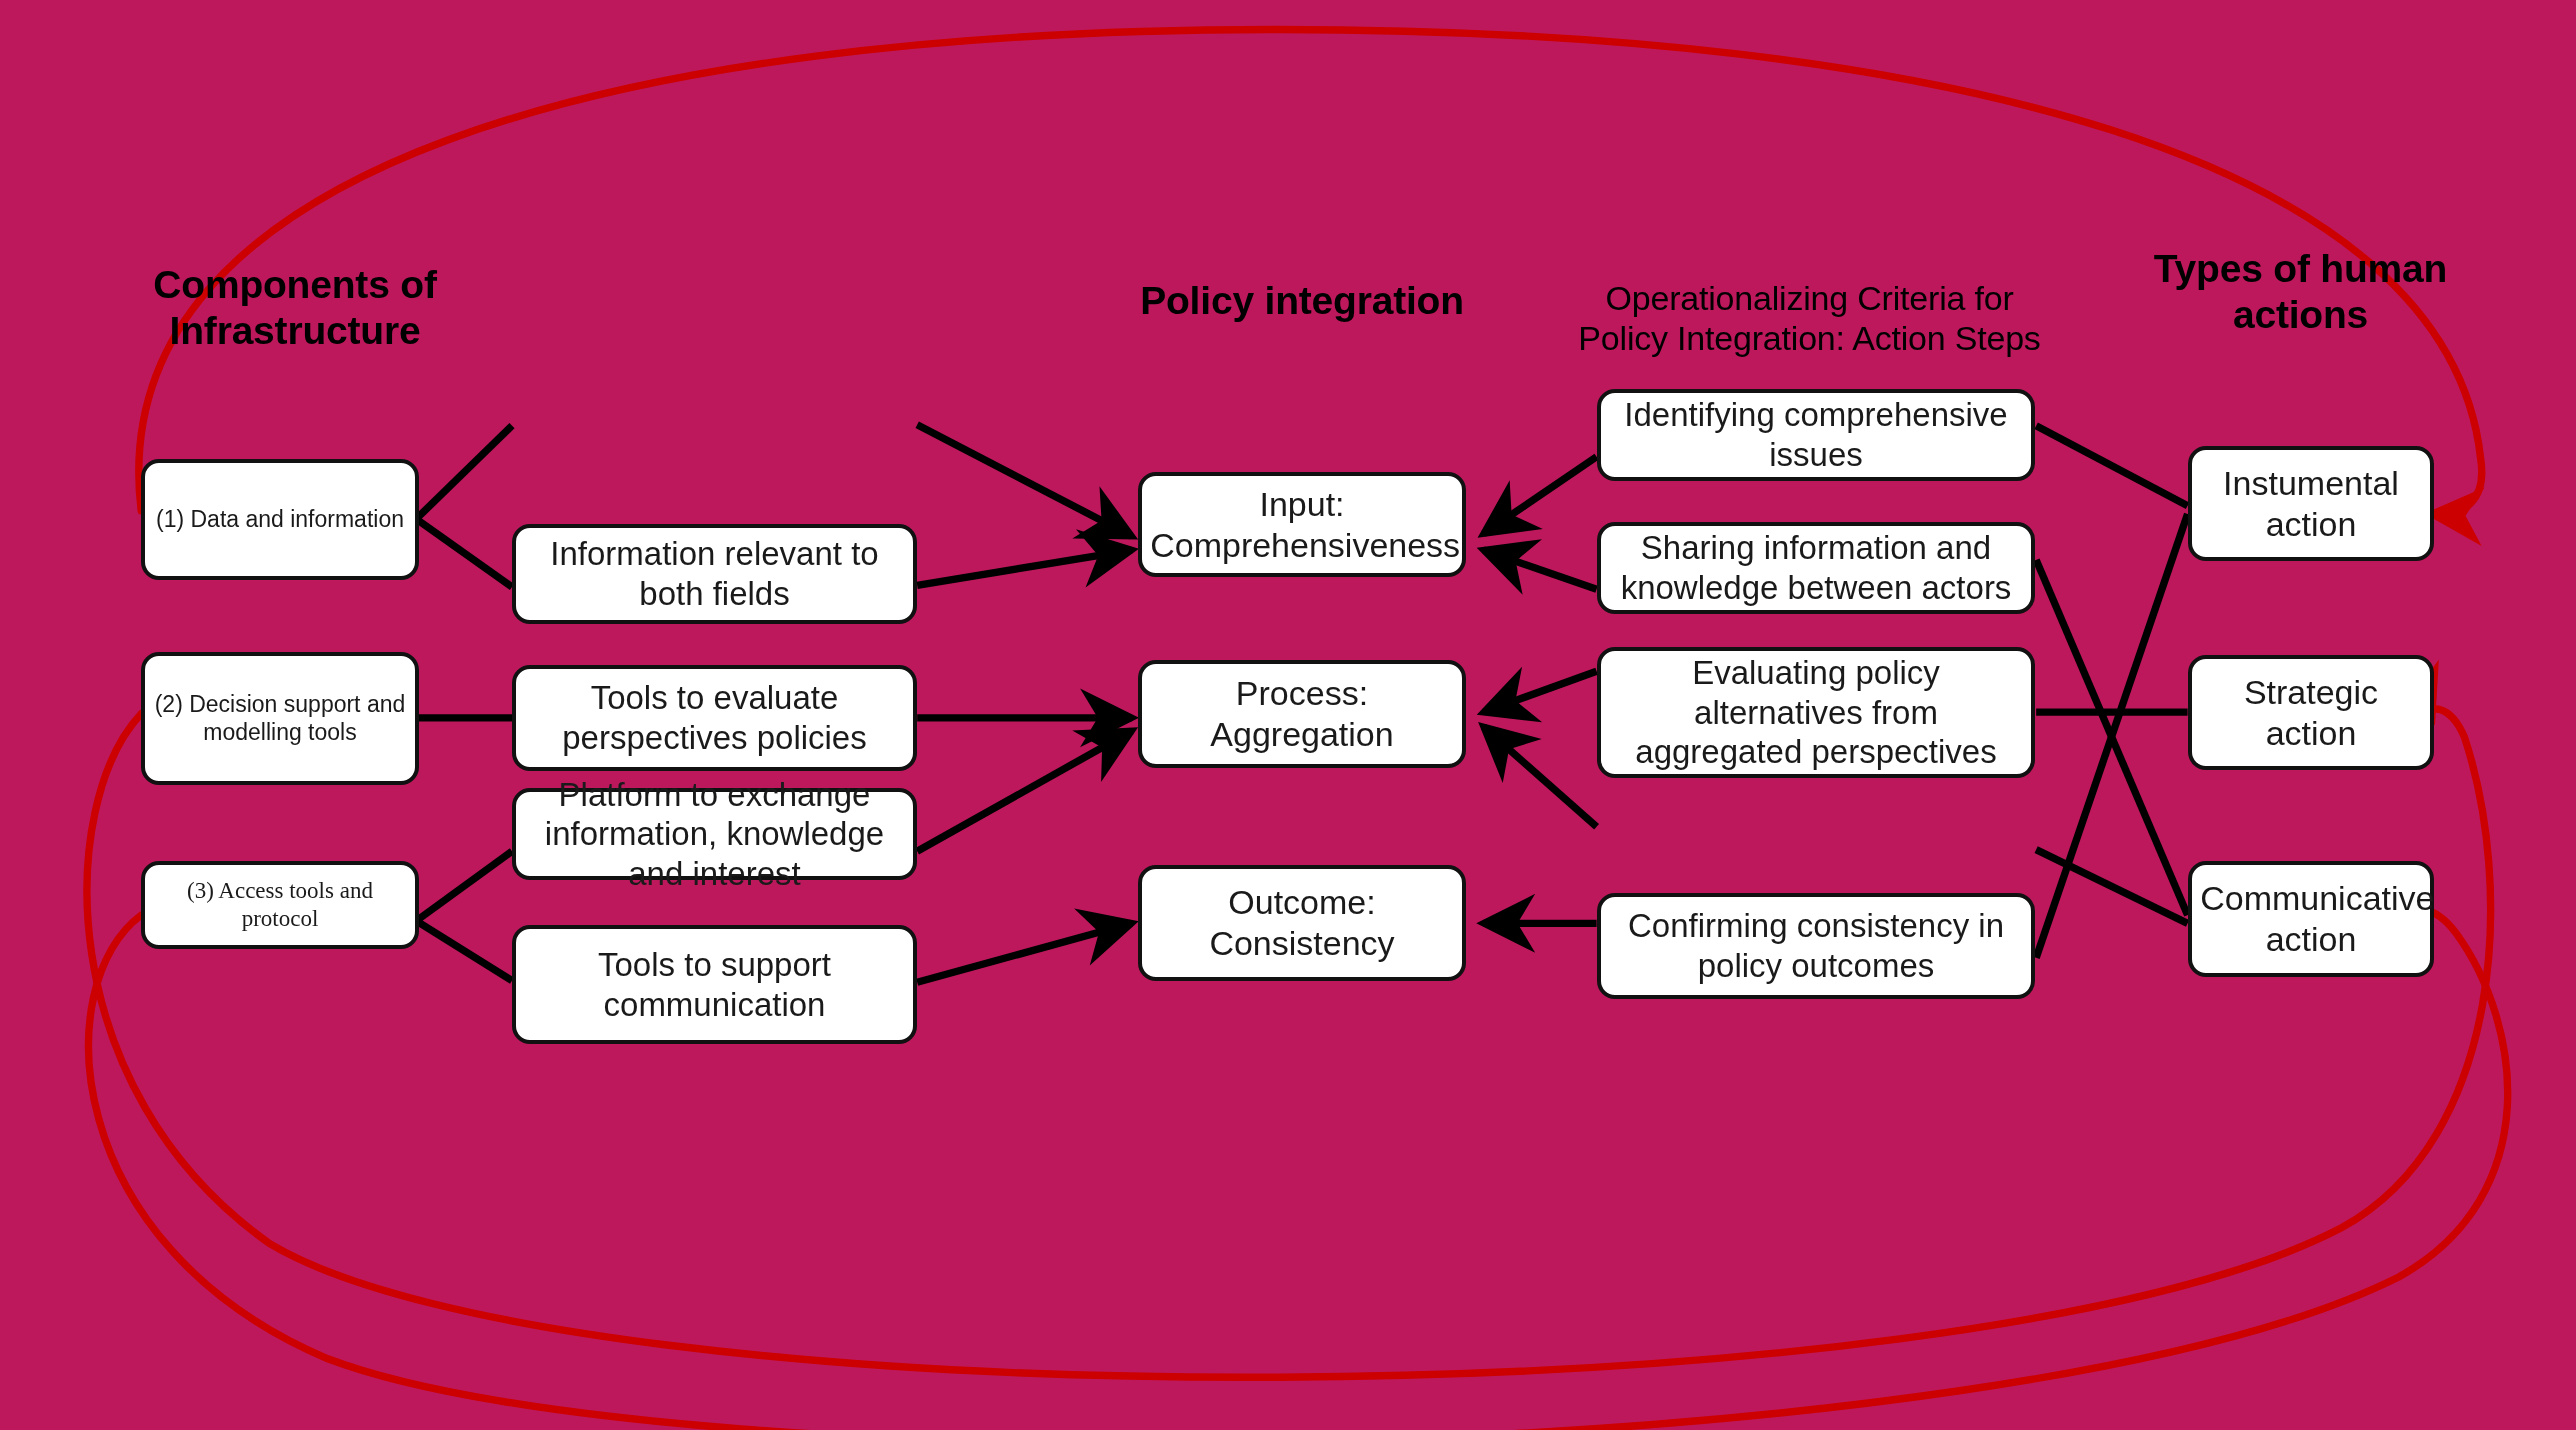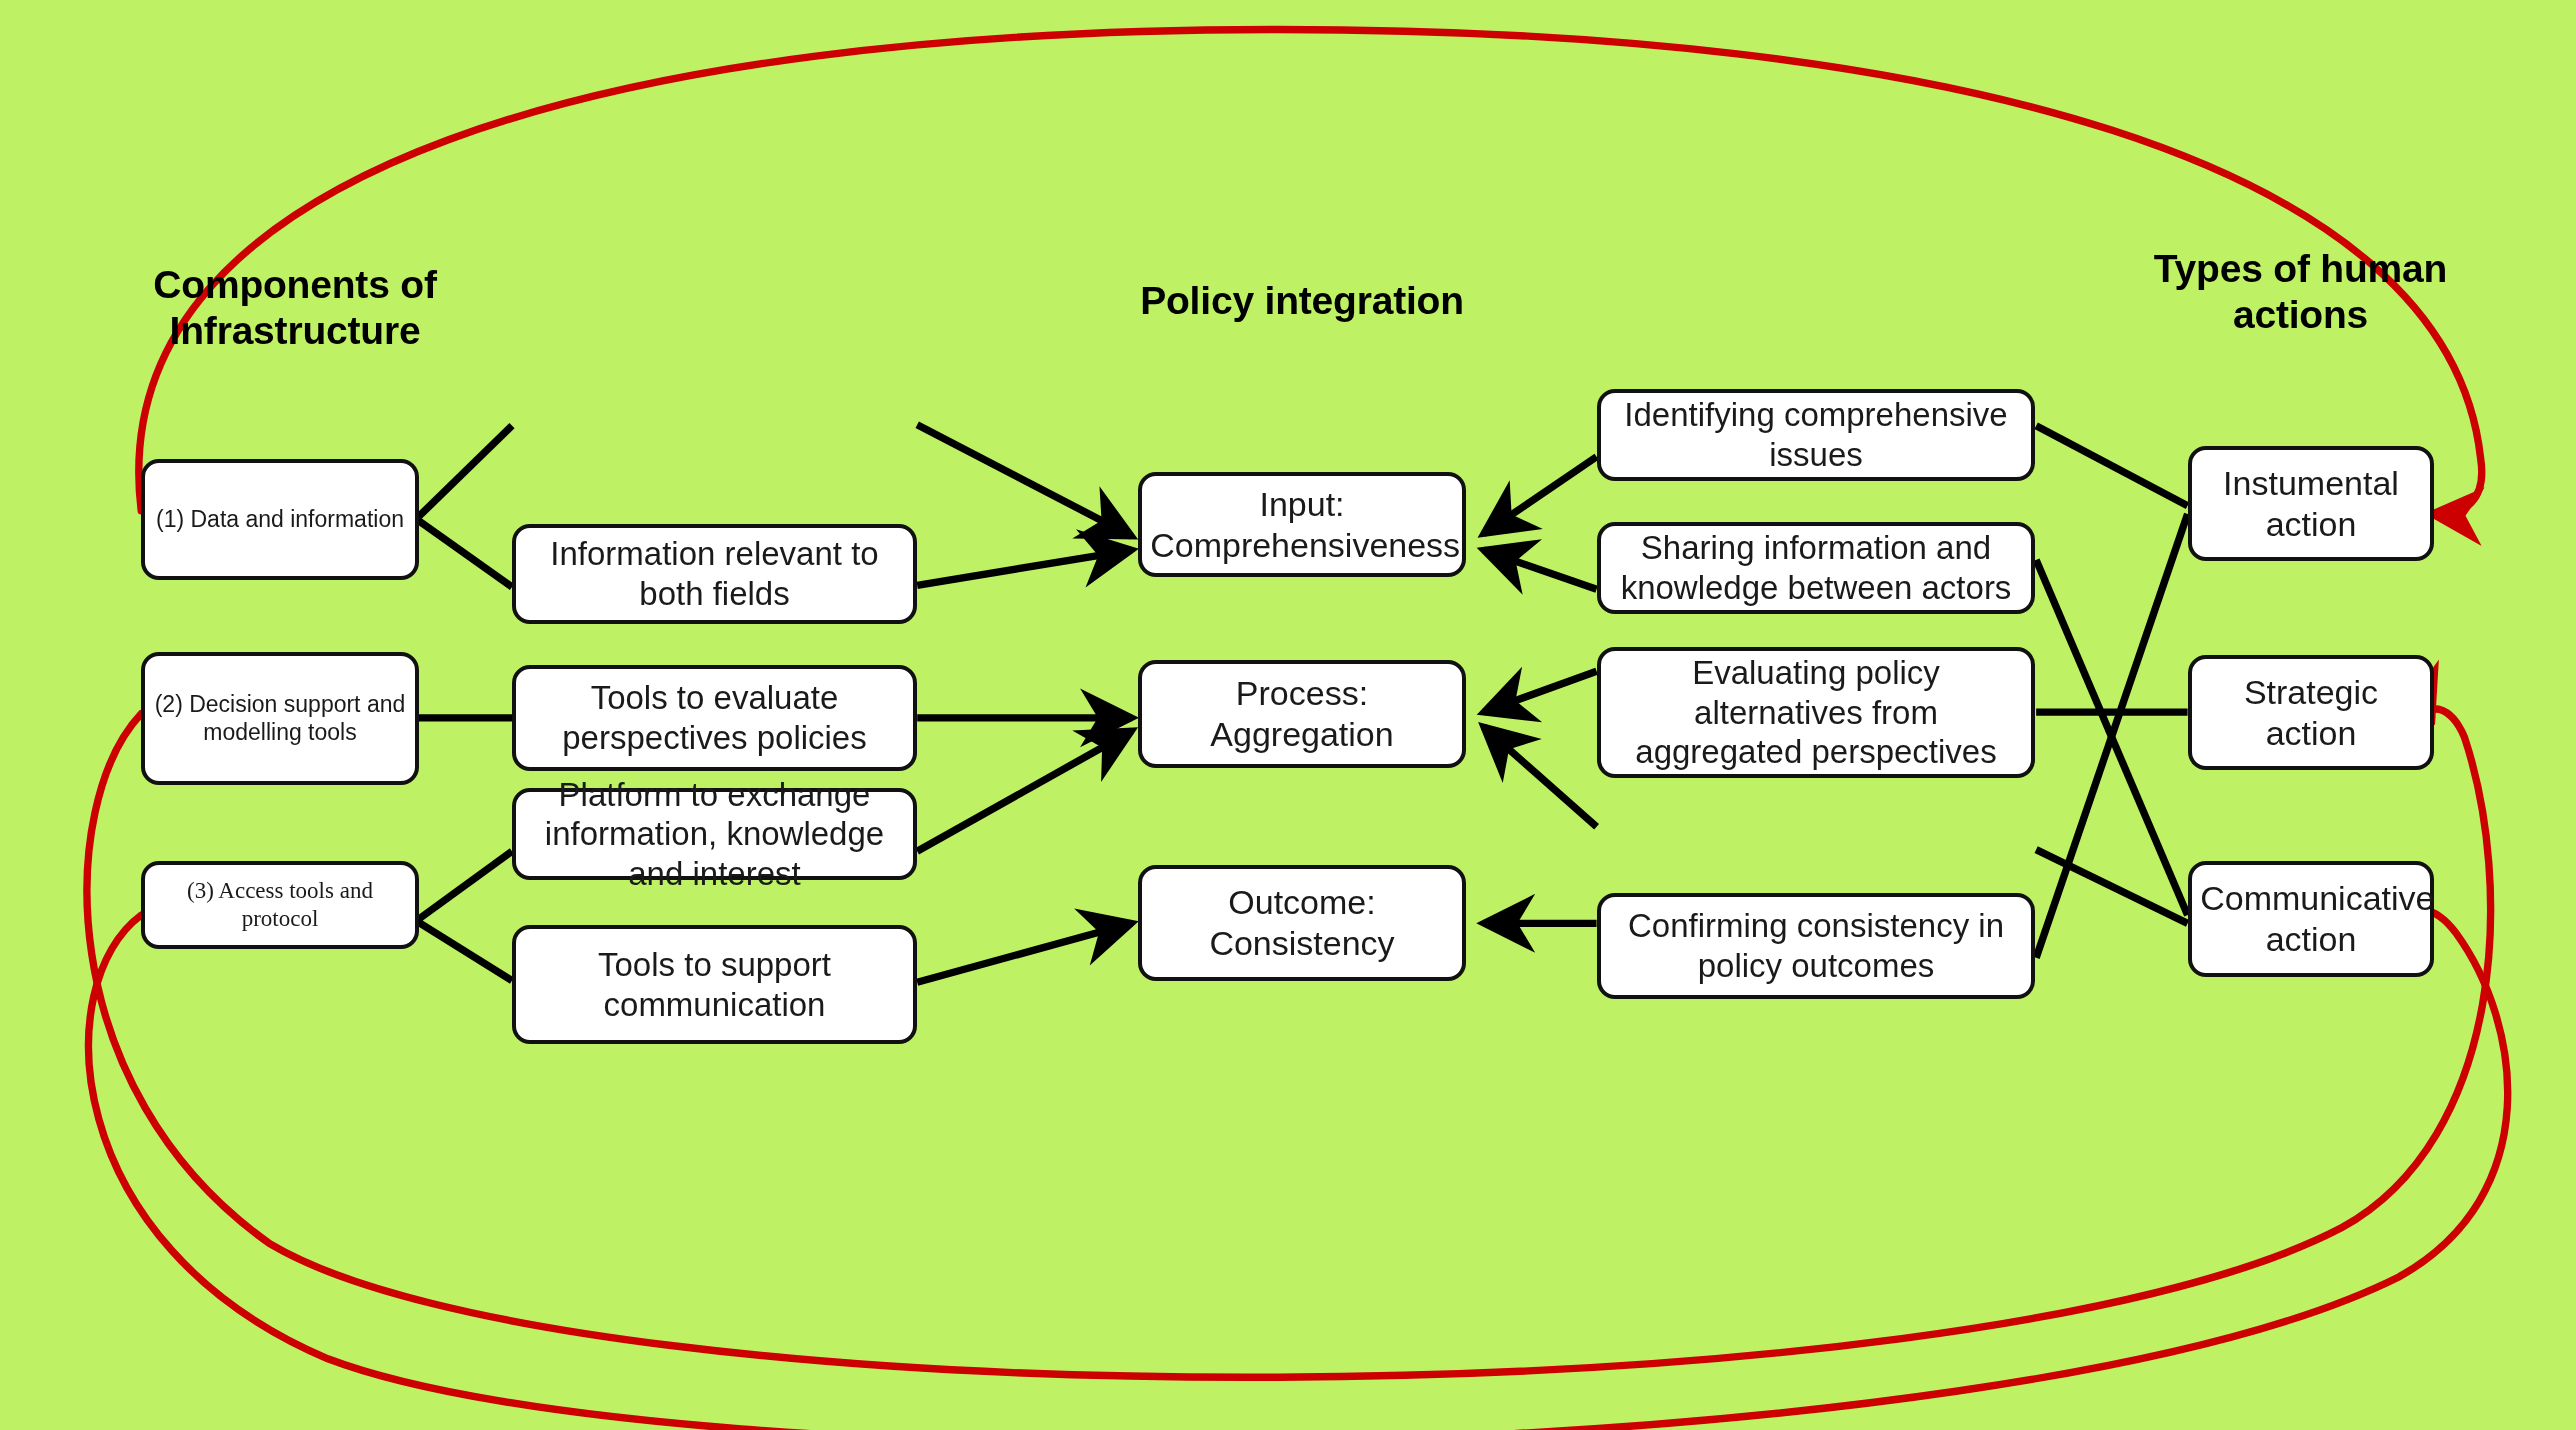--- a/index.html
+++ b/index.html
@@ -8,21 +8,21 @@
     padding: 0;
     background: #ffffff;
   }
   body {
     font-family: "Liberation Sans", sans-serif;
   }
   #canvas {
     position: relative;
     width: 2576px;
     height: 1430px;
-    background: #bef264;
+    background: #be185d;
     overflow: hidden;
   }
   #wires {
     position: absolute;
     left: 0;
     top: 0;
     width: 2576px;
     height: 1430px;
     pointer-events: none;
   }
@@ -123,20 +123,24 @@
   </svg>
 
   <div class="col-title t-bold-48" style="left:115px; top:262px; width:360px;">
 
     <div>Components of</div>
     <div>Infrastructure</div>
   </div>
 
   <div class="col-title t-bold-48" style="left:1089px; top:278px; width:426px;text-align:center;">Policy integration</div>
 
+  <div class="col-title plain t-plain-42" style="left:1531px; top:278px; width:557px;">
+    <div>Operationalizing Criteria for</div>
+    <div>Policy Integration: Action Steps</div>
+  </div>
 
   <div class="col-title t-bold-48" style="left:2096px; top:246px; width:409px;">
     <div>Types of human</div>
     <div>actions</div>
   </div>
 
   <div class="node f38" style="left:141px; top:459px; width:278px; height:121px;">
     <span>(1) Data and information</span>
   </div>
 

